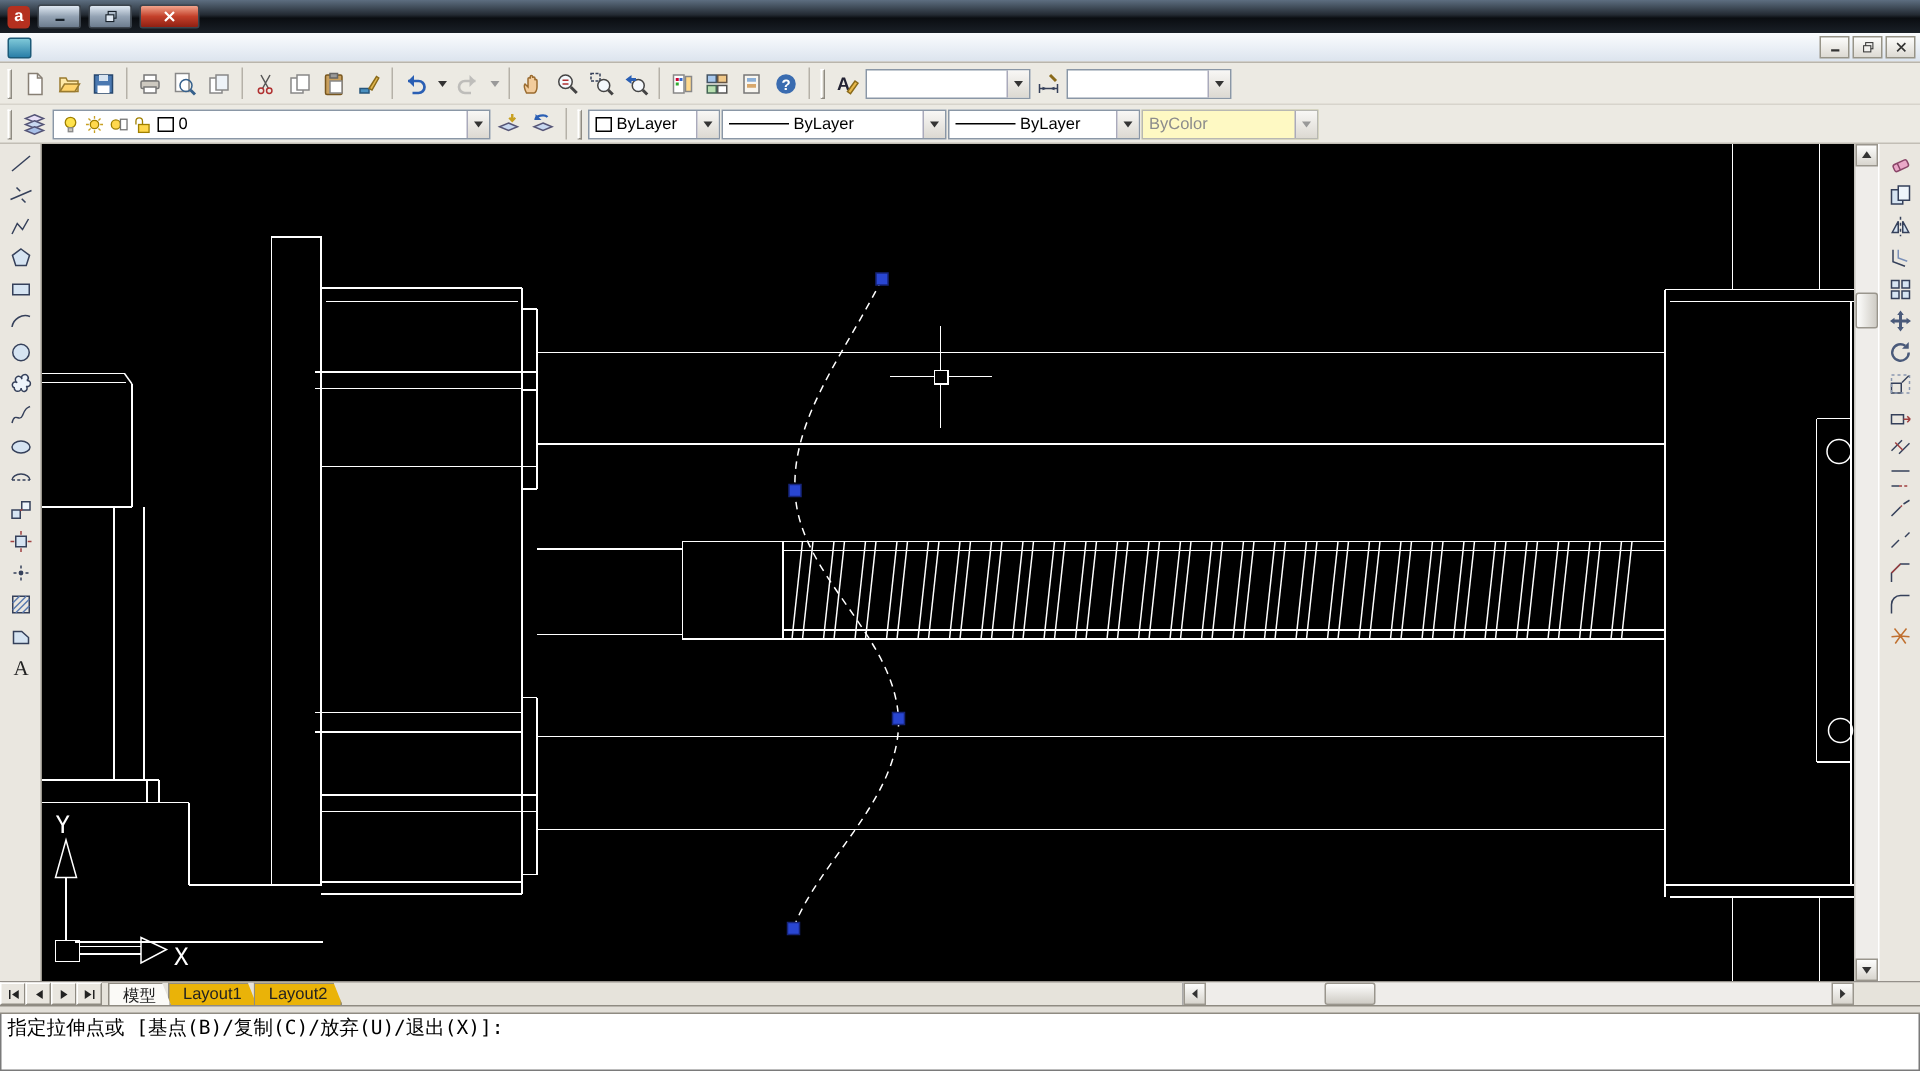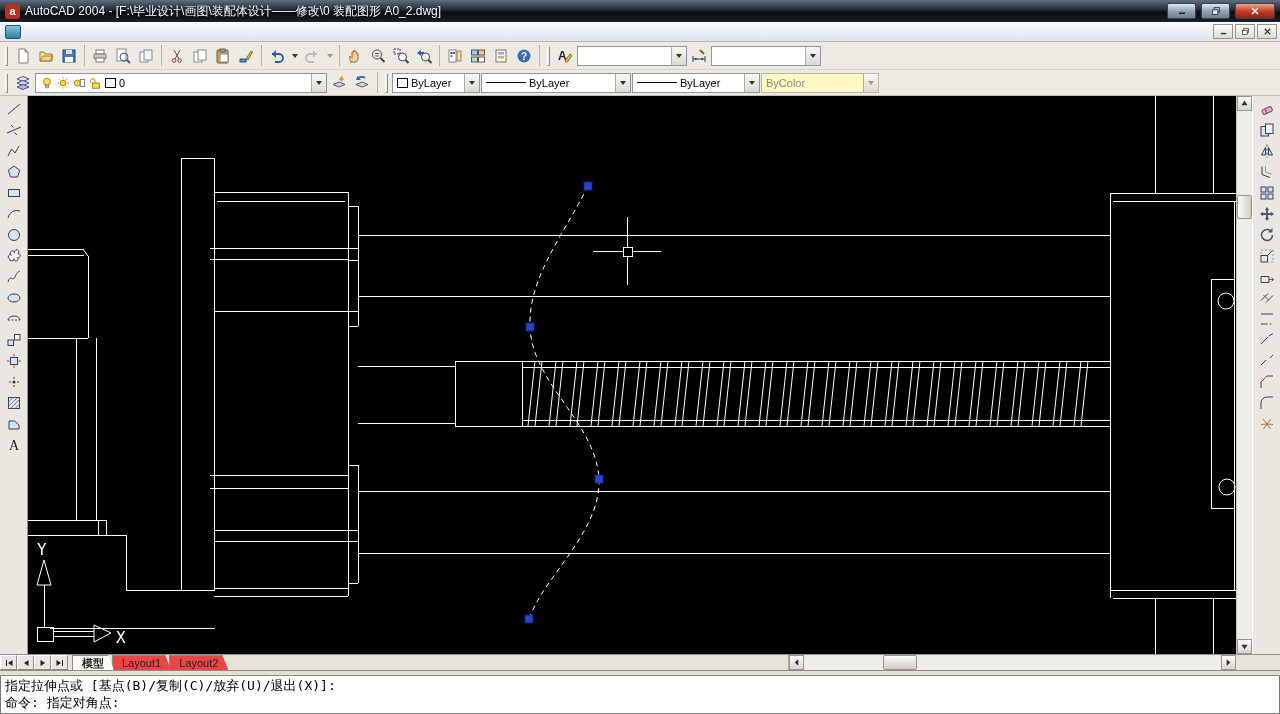--- a/index.html
+++ b/index.html
@@ -71,24 +71,24 @@
     border:1px solid #9a968d;display:flex;align-items:center;justify-content:center}
   .scrollbtn svg{width:9px;height:9px}
   .vthumb{position:absolute;left:0;top:99px;width:15px;height:24px;background:linear-gradient(90deg,#fdfdfc,#cfccc5);
     border:1px solid #9a968d;border-radius:2px}
 
   
   .bottombar{height:16px;flex:0 0 16px;display:flex;align-items:stretch;background:#e6e3db;border-top:1px solid #94908a}
   .navbtn{width:17px;flex:0 0 17px;background:#e9e6df;border:1px solid;border-color:#fff #8f8b82 #8f8b82 #fff;
     display:flex;align-items:center;justify-content:center}
   .navbtn svg{width:10px;height:10px}
-  .tab{padding:0 9px;display:flex;align-items:center;font-size:11px;background:#ef4444;
+  .tab{padding:0 9px;display:flex;align-items:center;font-size:11px;background:#eab308;
     border:1px solid #8f8b82;border-bottom:none;clip-path:polygon(0 0,calc(100% - 6px) 0,100% 100%,0 100%);
     margin-right:-2px;color:#222}
-  .tab.active{background:#fbfaf7;font-weight:bold;z-index:2}
+  .tab.active{background:#fbfaf7;font-weight:normal;z-index:2}
   .tabfill{flex:1}
   .hscroll{flex:0 0 448px;position:relative;background:#efedea;border-left:1px solid #aaa}
   .hbtn{position:absolute;top:0;width:15px;height:15px;background:linear-gradient(#fdfdfc,#d8d5ce);
     border:1px solid #9a968d;display:flex;align-items:center;justify-content:center}
   .hbtn svg{width:9px;height:9px}
   .hthumb{position:absolute;top:0;left:94px;width:34px;height:15px;background:linear-gradient(#fdfdfc,#cfccc5);
     border:1px solid #9a968d;border-radius:2px}
   .corner{flex:0 0 44px;background:#e6e3db}
 
   
@@ -96,21 +96,20 @@
   .cmdwin{flex:1;background:#fff;border:1px solid #7a7a7a;border-top:none;padding:1px 2px 0 4px;
     font-family:"DejaVu Sans Mono","Liberation Mono",monospace;font-size:13px;line-height:17px;color:#000;overflow:hidden}
 </style>
 </head>
 <body>
 
 <div class="app">
 
   <div class="titlebar">
     <span class="app-ico">a</span>
-    <span class="title">AutoCAD 2004 - [F:\毕业设计\画图\装配体设计——修改\0 装配图形 A0_2.dwg]</span>
     <span class="winbtn">
         <svg viewBox="0 0 16 16">
           <path d="M4 11h8" stroke="#17202a" stroke-width="2" fill="none"></path>
         </svg>
       </span>
     <span class="winbtn">
         <svg viewBox="0 0 16 16">
           <rect x="5.5" y="3.5" width="7" height="6" fill="none" stroke="#17202a"></rect>
           <rect x="3.5" y="6.5" width="7" height="6" fill="#dfe8f2" stroke="#17202a"></rect>
         </svg>
@@ -798,16 +797,15 @@
             <path d="M3 1.5L7 5 3 8.5z" fill="#333"></path>
           </svg>
         </span>
     </div>
     <span class="corner"></span>
   </div>
 
   <div class="cmdsep"></div>
   <div class="cmdwin">
     <div>指定拉伸点或 [基点(B)/复制(C)/放弃(U)/退出(X)]:</div>
-    <div>命令: 指定对角点:</div>
   </div>
 
 </div>
 
 </body></html>

